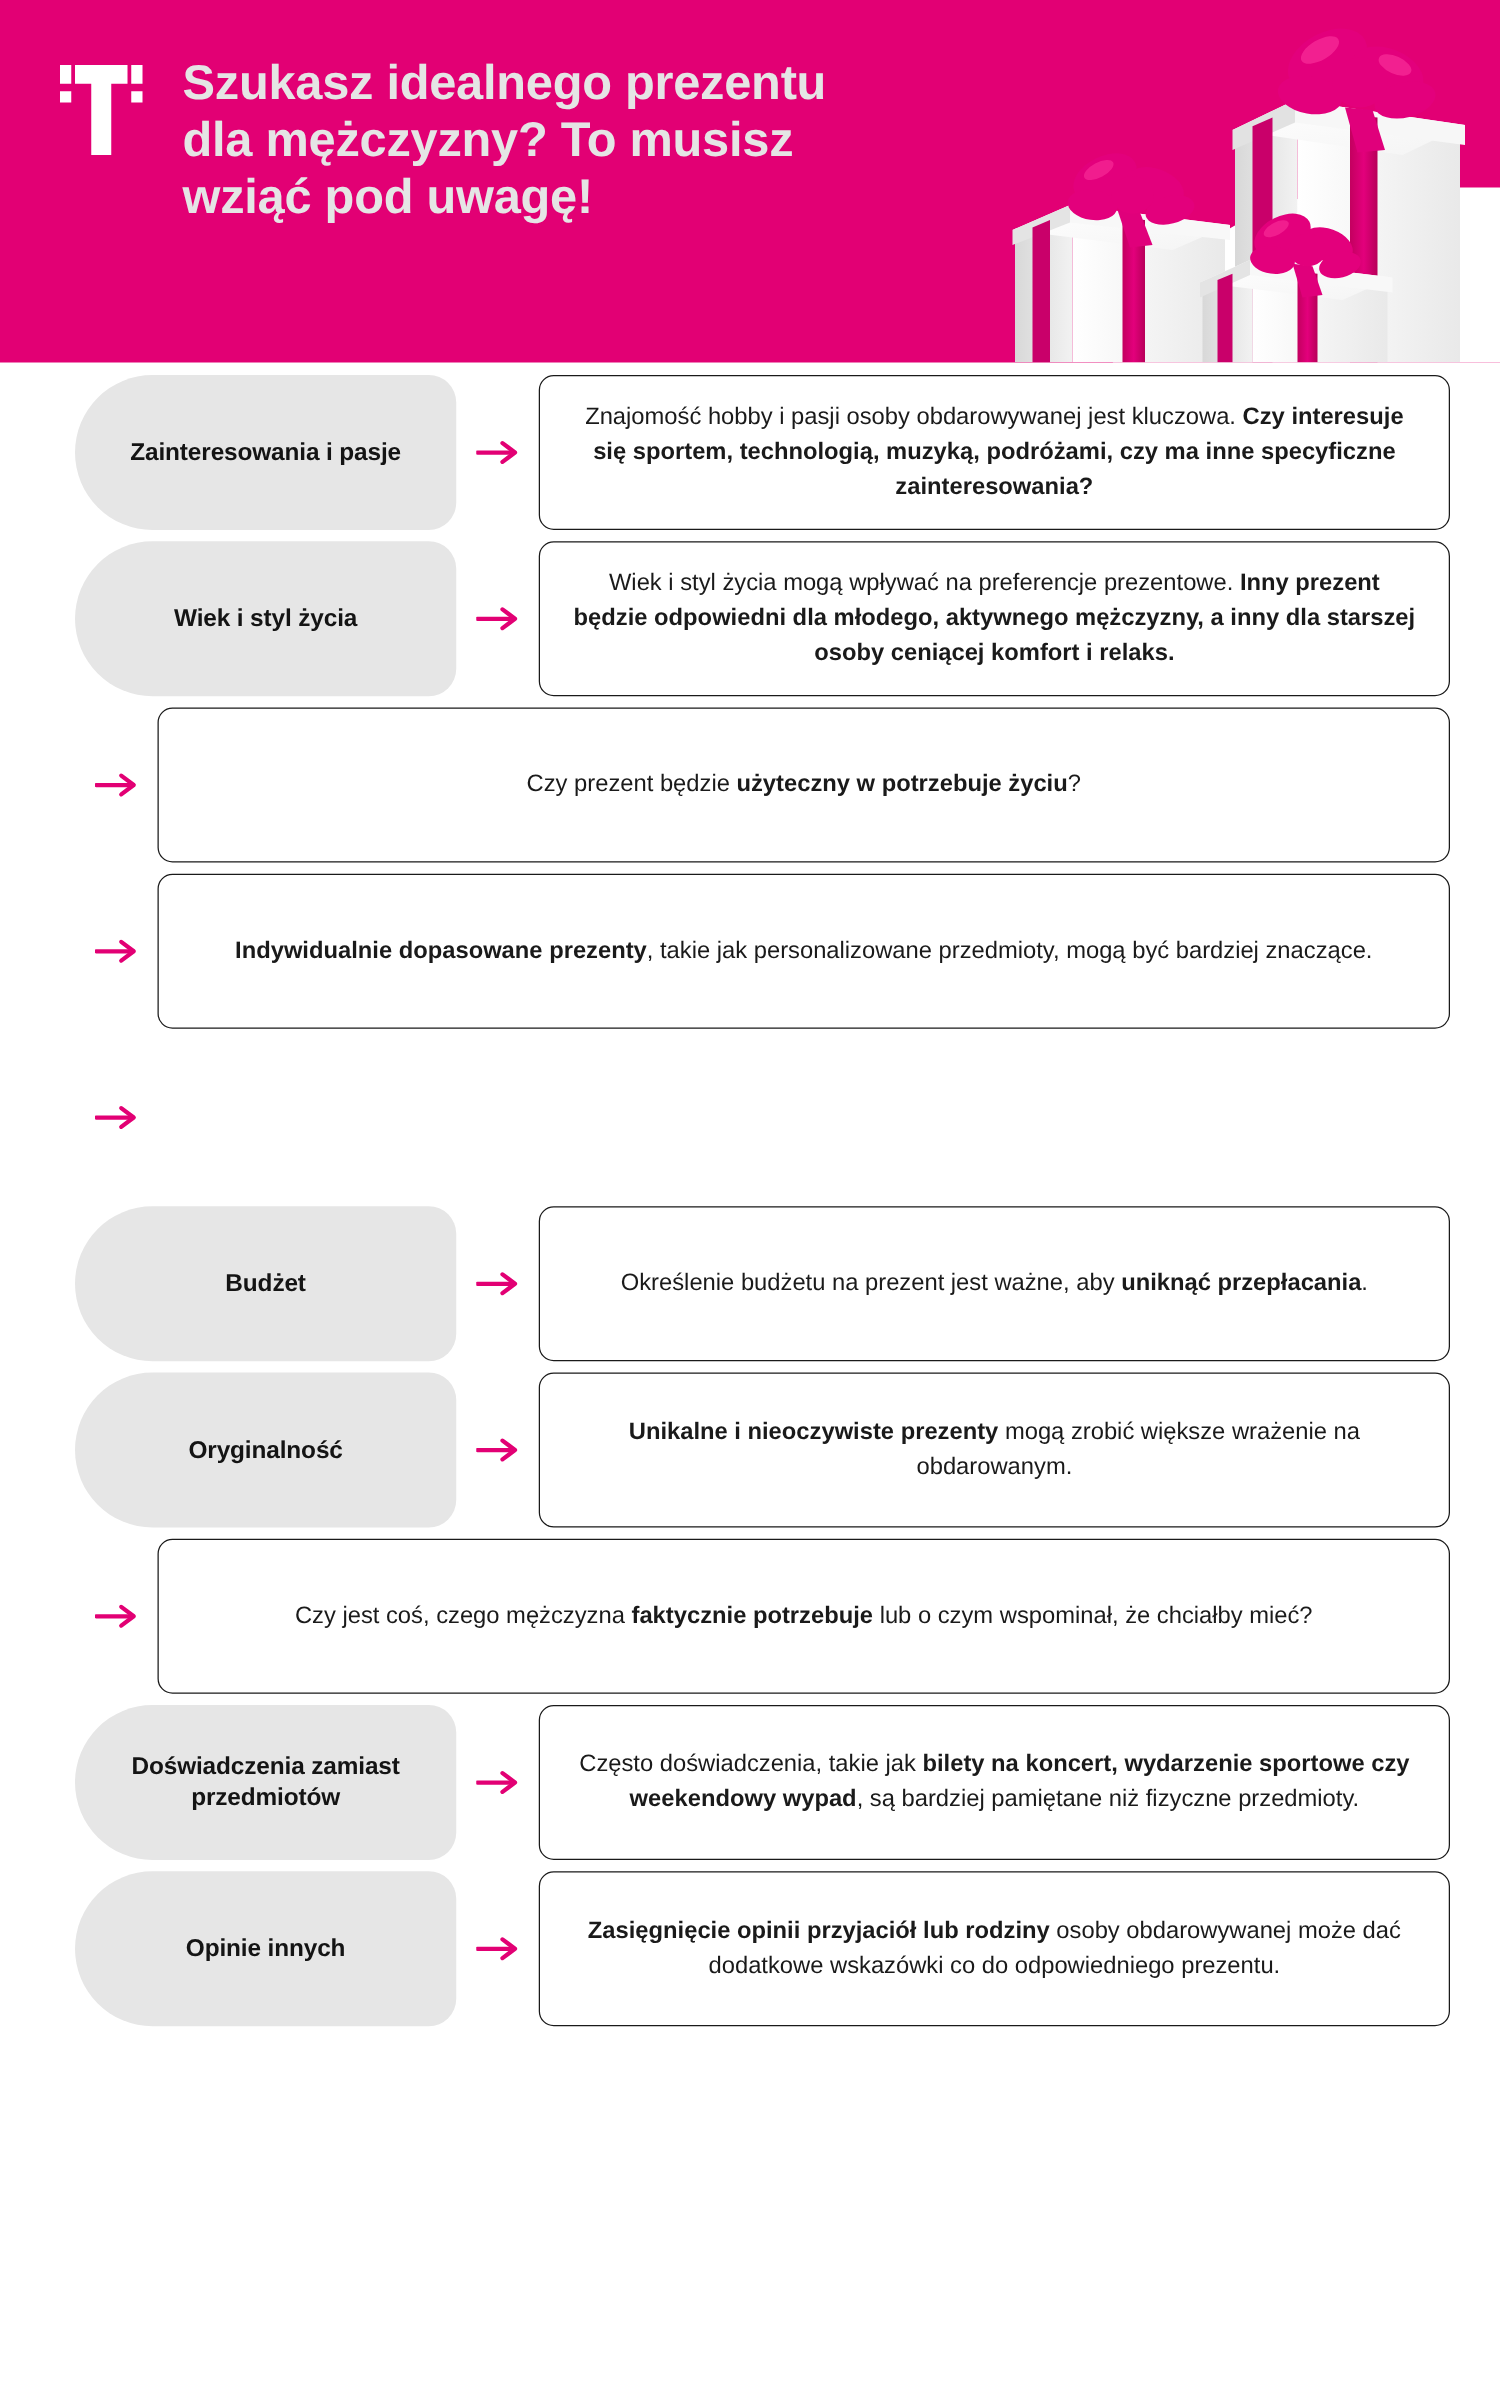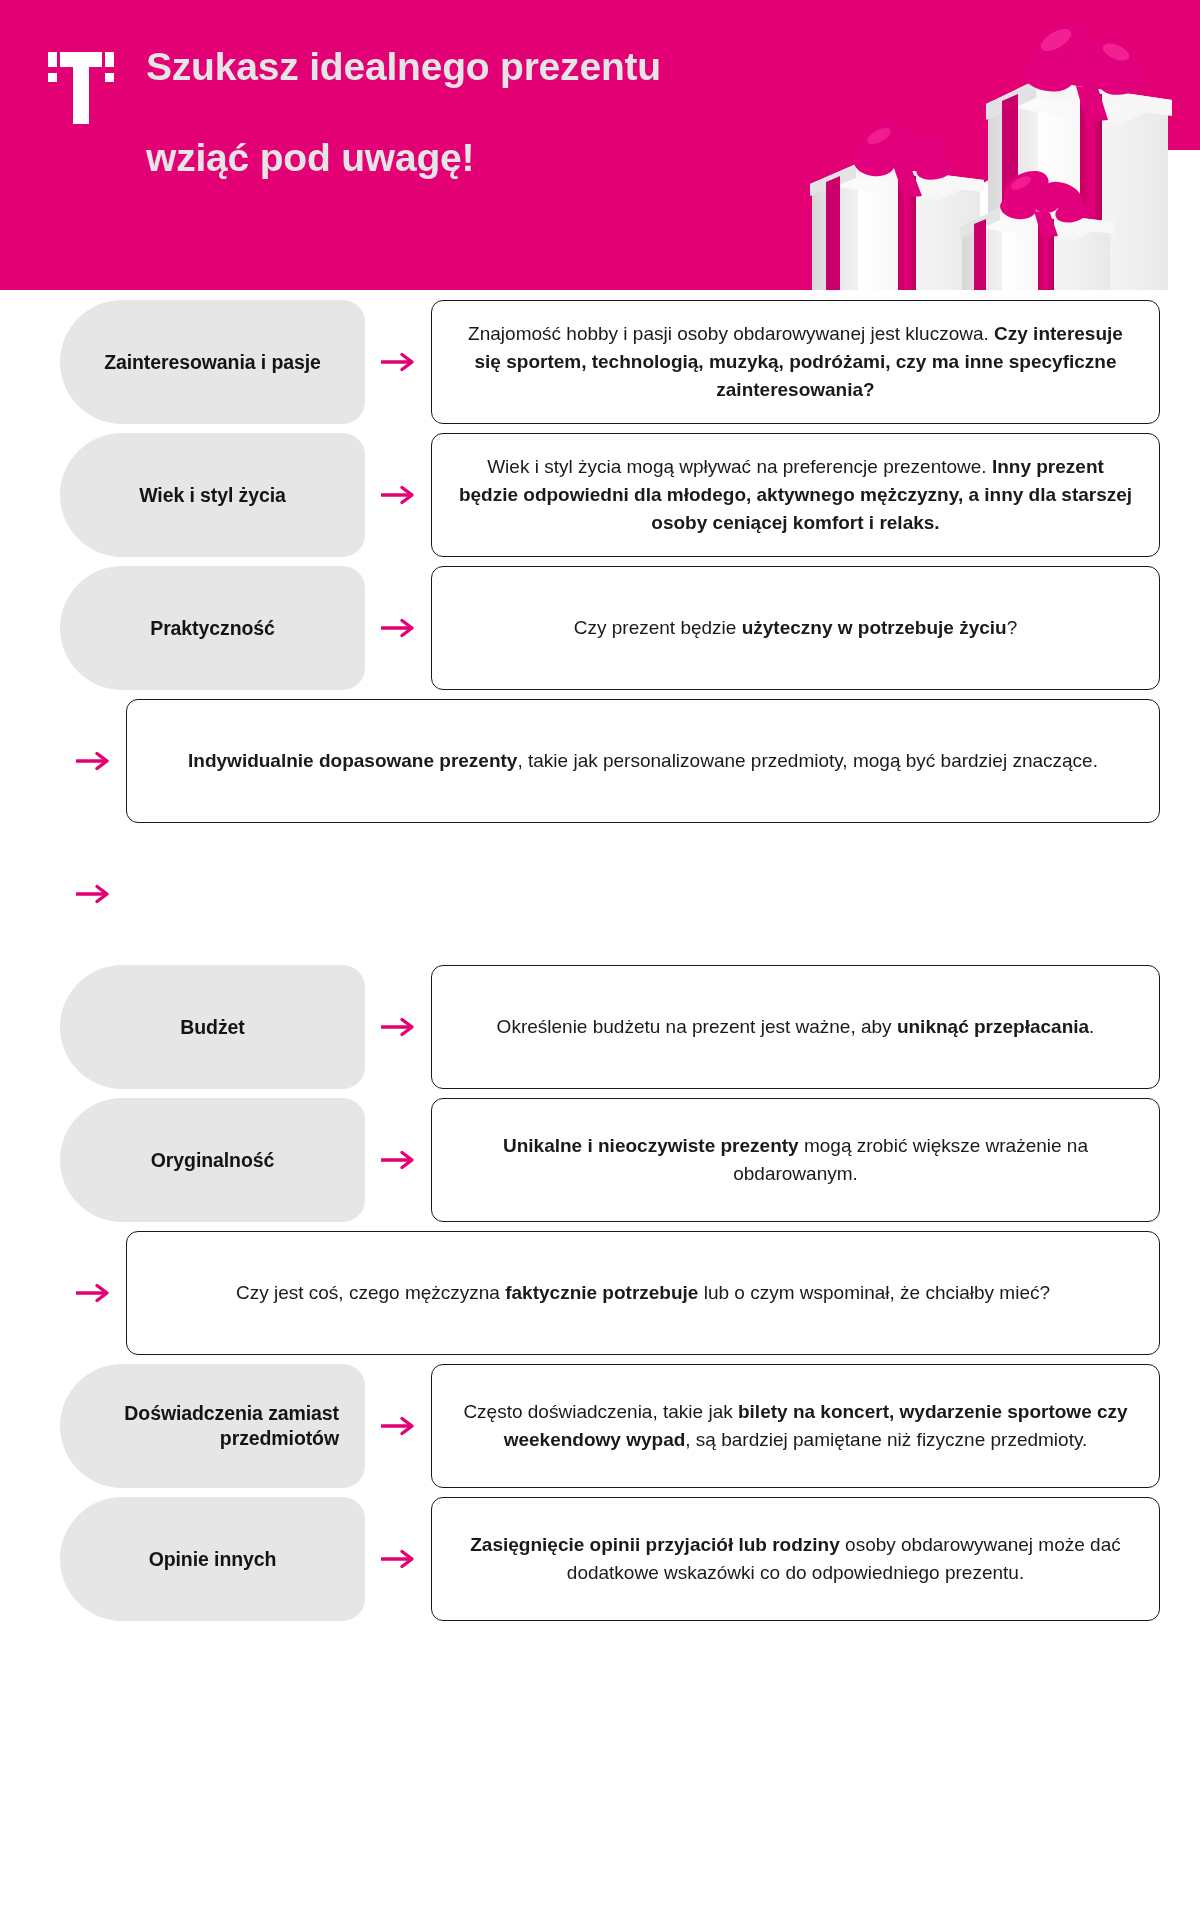--- a/index.html
+++ b/index.html
@@ -104,21 +104,21 @@
 
   .pill {
     flex: 0 0 305px;
     width: 305px;
     min-height: 124px;
     background: #e6e6e6;
     border-radius: 62px 22px 22px 62px;
     display: flex;
     align-items: center;
     justify-content: center;
-    text-align: right;
+    text-align: center;
     padding: 14px 26px;
   }
 
   .pill-label {
     font-size: 19.5px;
     font-weight: 700;
     color: #141414;
     line-height: 1.28;
     letter-spacing: -0.1px;
   }
@@ -161,21 +161,21 @@
     <div class="logo">
       <span class="bar dot-l"></span>
       <span class="bar dot-r"></span>
       <span class="bar dot-bl"></span>
       <span class="bar dot-br"></span>
       <span class="bar top"></span>
       <span class="bar stem"></span>
     </div>
     <h1 class="header-title">
       <span>Szukasz idealnego prezentu</span><br>
-      <br>
+      <span>dla mężczyzny? To musisz</span><br>
       <span>wziąć pod uwagę!</span>
     </h1>
   </div>
 
   <svg class="gifts" viewBox="0 0 420 290">
     <defs>
       <linearGradient id="wF" x1="0" y1="0" x2="1" y2="0">
         <stop offset="0" stop-color="#ffffff"></stop>
           <stop offset="1" stop-color="#e9e9e9"></stop>
       </linearGradient>
@@ -292,23 +292,20 @@
         <svg width="34" height="22" viewBox="0 0 34 22" aria-hidden="true">
           <path d="M1 11 H27" stroke="#e20074" stroke-width="3.4" stroke-linecap="round" fill="none"></path>
           <path d="M21 3.5 L31 11 L21 18.5" stroke="#e20074" stroke-width="3.4" stroke-linecap="round" stroke-linejoin="round" fill="none"></path>
         </svg>
       </div>
       <div class="card">
         <p class="card-text">Wiek i styl życia mogą wpływać na preferencje prezentowe. <b>Inny prezent będzie odpowiedni dla młodego, aktywnego mężczyzny, a inny dla starszej osoby ceniącej komfort i relaks.</b></p>
       </div>
     </div>
     <div class="row">
-      <div class="pill">
-        <span class="pill-label">Praktyczność</span>
-      </div>
       <div class="arrow">
         <svg width="34" height="22" viewBox="0 0 34 22" aria-hidden="true">
           <path d="M1 11 H27" stroke="#e20074" stroke-width="3.4" stroke-linecap="round" fill="none"></path>
           <path d="M21 3.5 L31 11 L21 18.5" stroke="#e20074" stroke-width="3.4" stroke-linecap="round" stroke-linejoin="round" fill="none"></path>
         </svg>
       </div>
       <div class="card">
         <p class="card-text">Czy prezent będzie <b>użyteczny w potrzebuje życiu</b>?</p>
       </div>
     </div>

